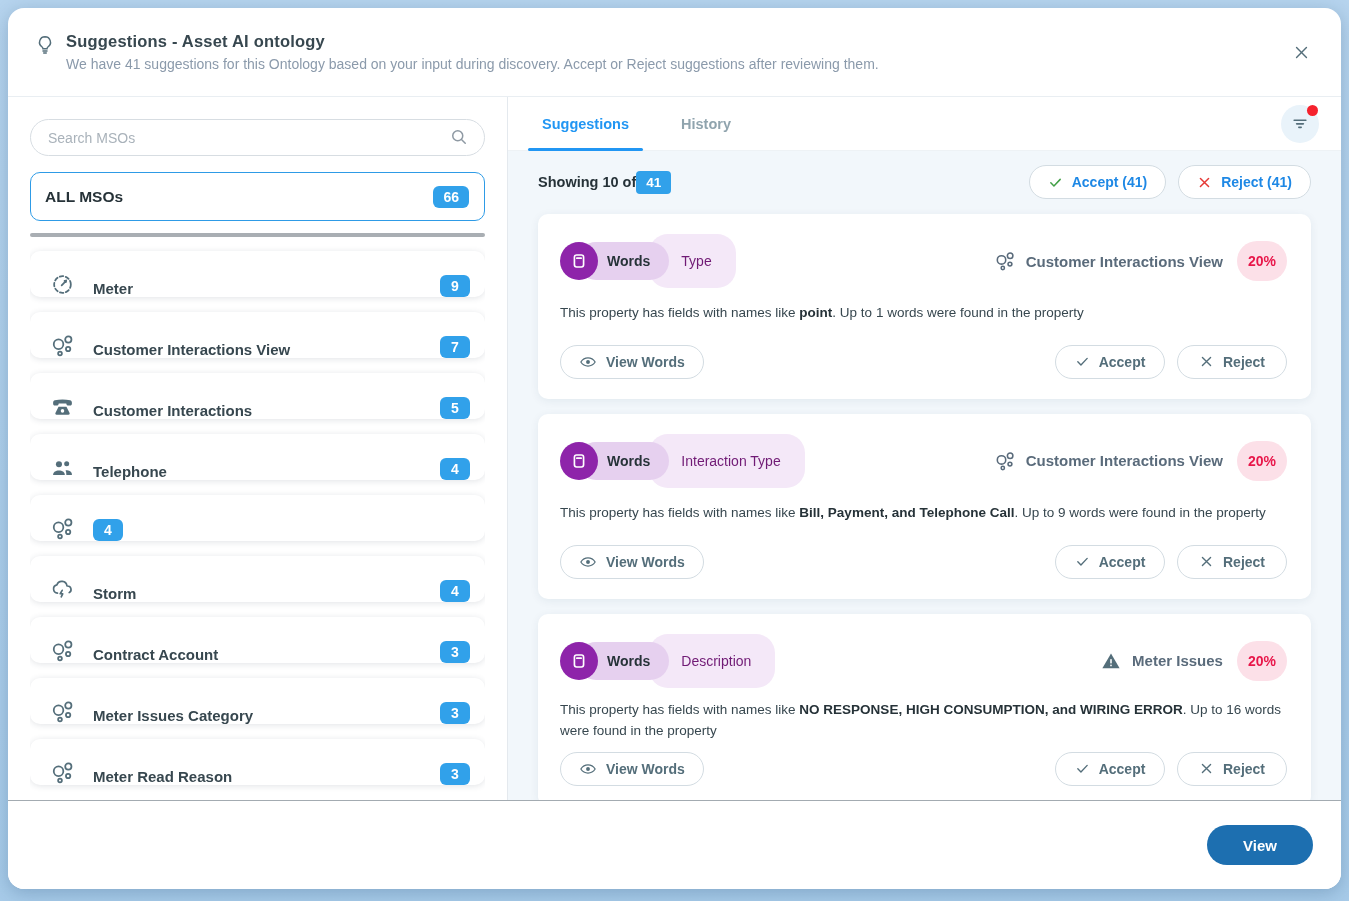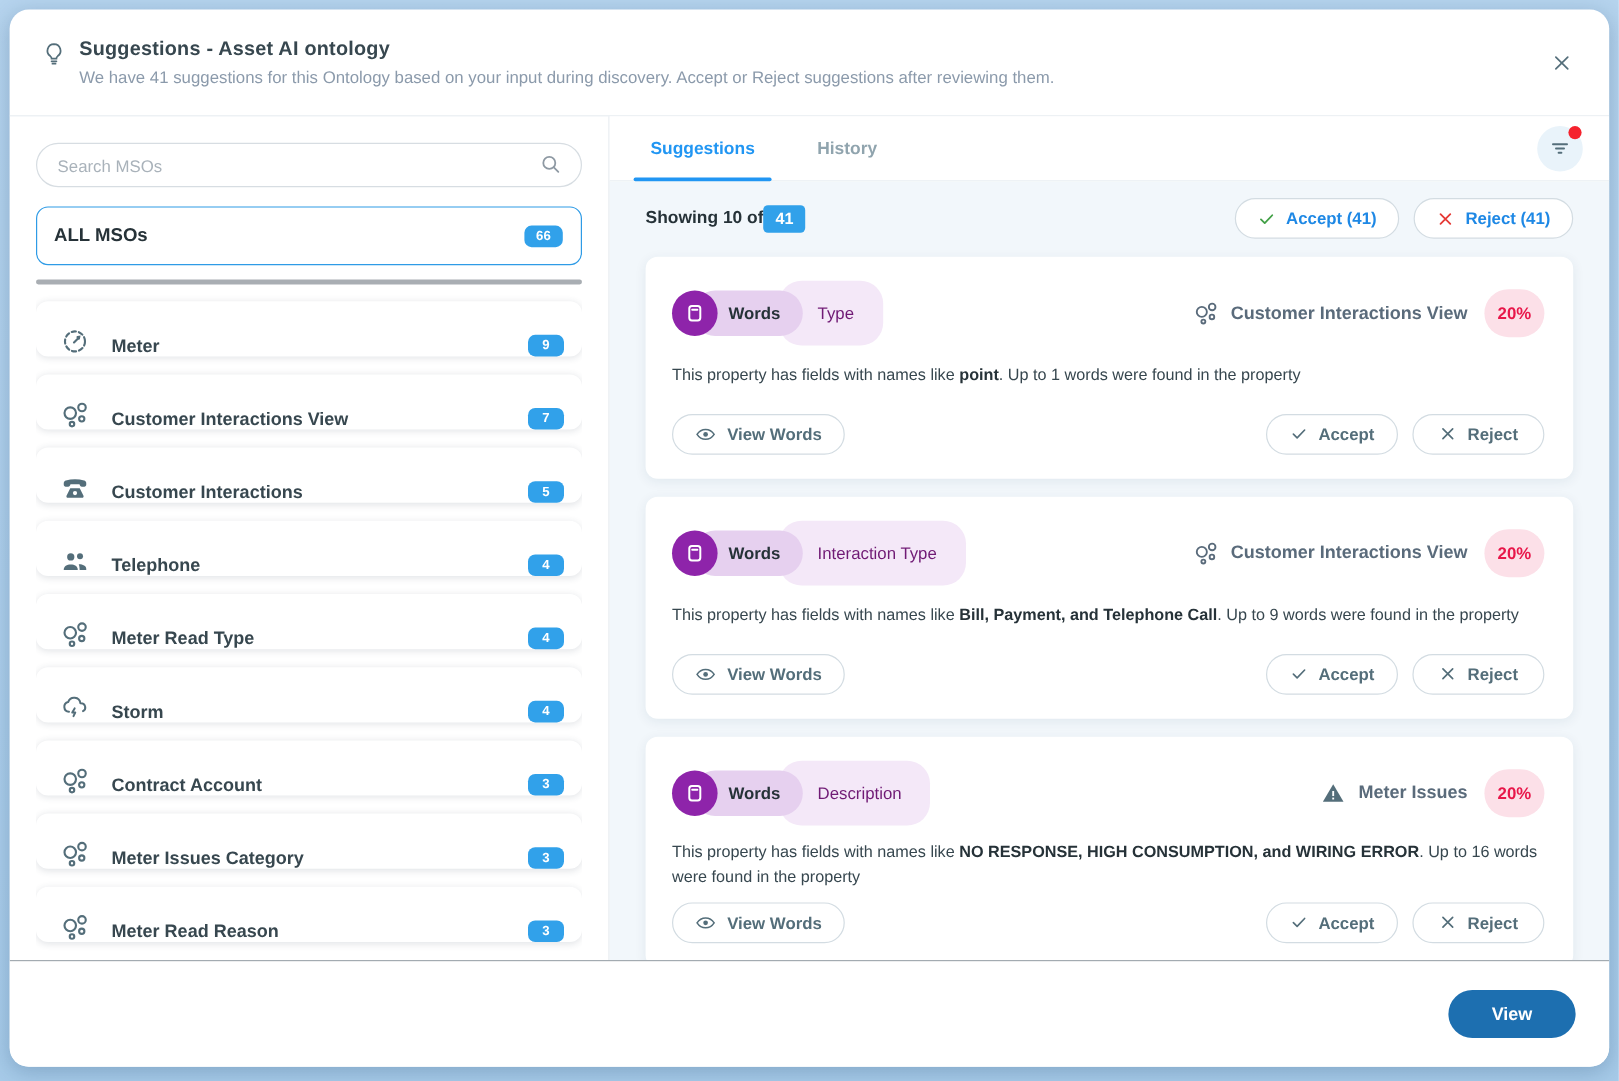--- a/index.html
+++ b/index.html
@@ -29,21 +29,21 @@
   .sidebar { width:500px; flex:0 0 500px; border-right:1px solid #e4e9ee; padding:22px 22px 0 22px;
     display:flex; flex-direction:column; overflow:hidden; }
   .search-wrap { position:relative; }
   .search-input { width:100%; height:37px; border:1px solid #d7dde2; border-radius:19px;
     padding:0 44px 0 17px; font-size:14px; color:#37474f; outline:none; font-family:inherit; }
   .search-input::placeholder { color:#a9b2ba; }
   .search-ic { position:absolute; right:16px; top:8px; width:20px; height:20px; }
   .allmso { margin-top:16px; height:49px; border:1.5px solid #2e9be6; border-radius:10px;
     display:flex; align-items:center; justify-content:space-between; padding:0 15px 0 14px; cursor:pointer; }
   .allmso-label { font-size:15.5px; font-weight:700; color:#263238; }
-  .count-badge { background:#31a1ea; color:#fff; font-size:11px; font-weight:700;
+  .count-badge { background:#31a1ea; color:#fff; font-size:14px; font-weight:700;
     border-radius:6px; padding:3px 10px; min-width:30px; text-align:center; }
   .side-divider { height:4px; background:#a9aeb3; border-radius:2px; margin:12px 0 2px 0; flex:0 0 4px; }
   .mso-list { flex:1; overflow:hidden; padding-top:12px; }
   .mso-item { height:46px; background:#fff; border-radius:10px; box-shadow:0 1px 6px rgba(40,60,80,.14);
     display:flex; align-items:flex-end; padding:0 15px 0 20px; margin-bottom:15px; cursor:pointer; }
   .mso-item .ic { width:25px; height:25px; margin-right:18px; flex:0 0 auto; }
   .mso-item .lbl { flex:1; font-size:15px; font-weight:700; color:#37474f; }
   
   .main { flex:1; display:flex; flex-direction:column; min-width:0; }
   .tabbar { height:54px; flex:0 0 54px; display:flex; align-items:stretch; padding:0 22px 0 20px;
@@ -203,21 +203,20 @@
 
         <div class="mso-item">
           <span class="ic">
             <svg viewBox="0 0 24 24" fill="none" stroke="#546e7a" stroke-width="1.7">
               <circle cx="8.2" cy="10.8" r="4.6"></circle>
                 <circle cx="17.6" cy="6.3" r="3"></circle>
               <circle cx="17.4" cy="15.4" r="2.1"></circle>
                 <circle cx="9.6" cy="19.6" r="1.8"></circle>
             </svg>
           </span>
-          <span class="lbl">Meter Read Type</span>
           <span class="count-badge">4</span>
         </div>
 
         <div class="mso-item">
           <span class="ic">
             <svg viewBox="0 0 24 24" fill="none" stroke="#546e7a" stroke-width="1.6" stroke-linecap="round" stroke-linejoin="round">
               <path d="M7.2 15.5a4 4 0 0 1-.6-7.9 5 5 0 0 1 9.7 1h.5a3.4 3.4 0 0 1 1.6 6.4"></path>
               <path d="M11.7 12.8l-1.9 3.3h2.4l-1.4 2.9"></path>
             </svg>
           </span>

